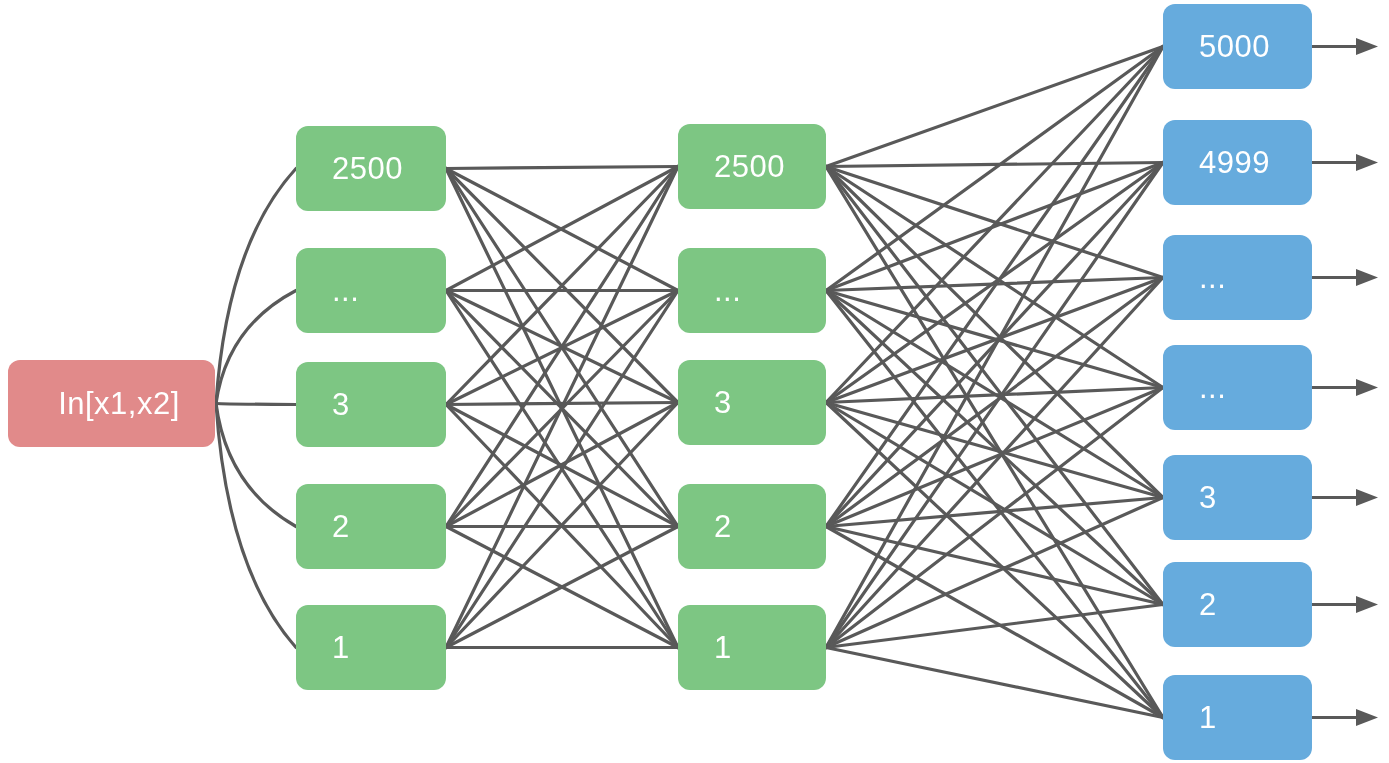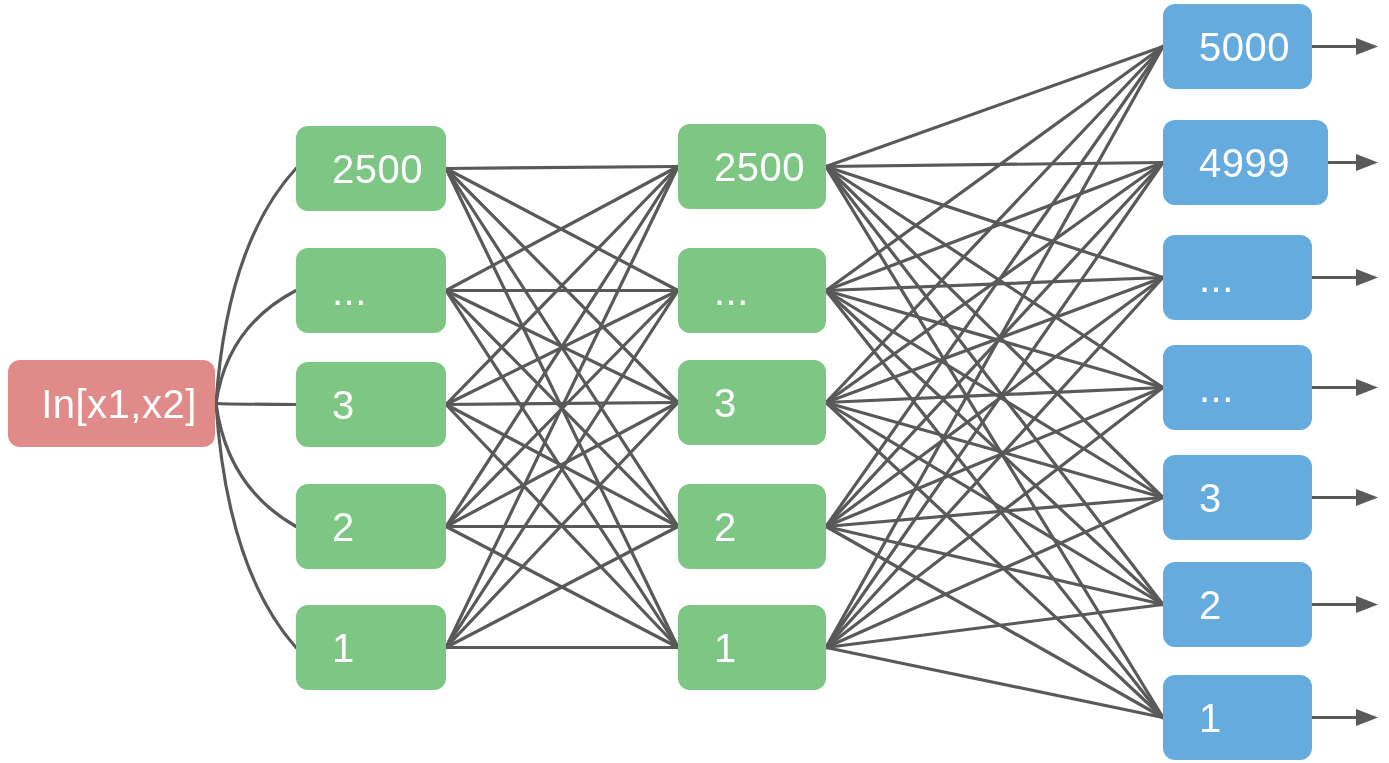--- a/index.html
+++ b/index.html
@@ -21,21 +21,21 @@
     position: absolute;
     left: 0;
     top: 0;
     z-index: 1;
   }
   .node {
     position: absolute;
     z-index: 2;
     border-radius: 12px;
     color: #ffffff;
-    font-size: 40px;
+    font-size: 31px;
     line-height: 1;
     display: flex;
     align-items: center;
     justify-content: flex-start;
     padding-left: 36px;
     box-sizing: border-box;
     letter-spacing: 0.5px;
   }
   .node.centered {
     justify-content: center;
@@ -133,20 +133,20 @@
       <div class="node" style="left: 296px; top: 248px; width: 150px; height: 85px; background: rgb(125, 198, 131); color: rgb(255, 255, 255);">...</div>
       <div class="node" style="left: 296px; top: 362px; width: 150px; height: 85px; background: rgb(125, 198, 131); color: rgb(255, 255, 255);">3</div>
       <div class="node" style="left: 296px; top: 484px; width: 150px; height: 85px; background: rgb(125, 198, 131); color: rgb(255, 255, 255);">2</div>
       <div class="node" style="left: 296px; top: 605px; width: 150px; height: 85px; background: rgb(125, 198, 131); color: rgb(255, 255, 255);">1</div>
       <div class="node" style="left: 678px; top: 124px; width: 148px; height: 85px; background: rgb(125, 198, 131); color: rgb(255, 255, 255);">2500</div>
       <div class="node" style="left: 678px; top: 248px; width: 148px; height: 85px; background: rgb(125, 198, 131); color: rgb(255, 255, 255);">...</div>
       <div class="node" style="left: 678px; top: 360px; width: 148px; height: 85px; background: rgb(125, 198, 131); color: rgb(255, 255, 255);">3</div>
       <div class="node" style="left: 678px; top: 484px; width: 148px; height: 85px; background: rgb(125, 198, 131); color: rgb(255, 255, 255);">2</div>
       <div class="node" style="left: 678px; top: 605px; width: 148px; height: 85px; background: rgb(125, 198, 131); color: rgb(255, 255, 255);">1</div>
       <div class="node" style="left: 1163px; top: 4px; width: 149px; height: 85px; background: rgb(102, 171, 221); color: rgb(255, 255, 255);">5000</div>
-      <div class="node" style="left: 1163px; top: 120px; width: 165px; height: 85px; background: rgb(102, 171, 221); color: rgb(255, 255, 255);">4999</div>
+      <div class="node" style="left: 1163px; top: 120px; width: 149px; height: 85px; background: rgb(102, 171, 221); color: rgb(255, 255, 255);">4999</div>
       <div class="node" style="left: 1163px; top: 235px; width: 149px; height: 85px; background: rgb(102, 171, 221); color: rgb(255, 255, 255);">...</div>
       <div class="node" style="left: 1163px; top: 345px; width: 149px; height: 85px; background: rgb(102, 171, 221); color: rgb(255, 255, 255);">...</div>
       <div class="node" style="left: 1163px; top: 455px; width: 149px; height: 85px; background: rgb(102, 171, 221); color: rgb(255, 255, 255);">3</div>
       <div class="node" style="left: 1163px; top: 562px; width: 149px; height: 85px; background: rgb(102, 171, 221); color: rgb(255, 255, 255);">2</div>
       <div class="node" style="left: 1163px; top: 675px; width: 149px; height: 85px; background: rgb(102, 171, 221); color: rgb(255, 255, 255);">1</div>
     </div>
 </div>
 
 </body></html>

